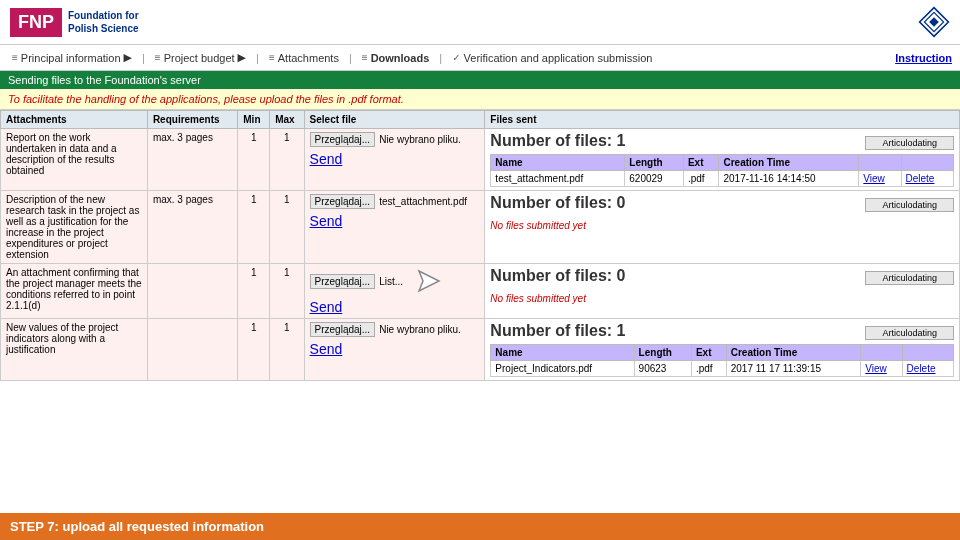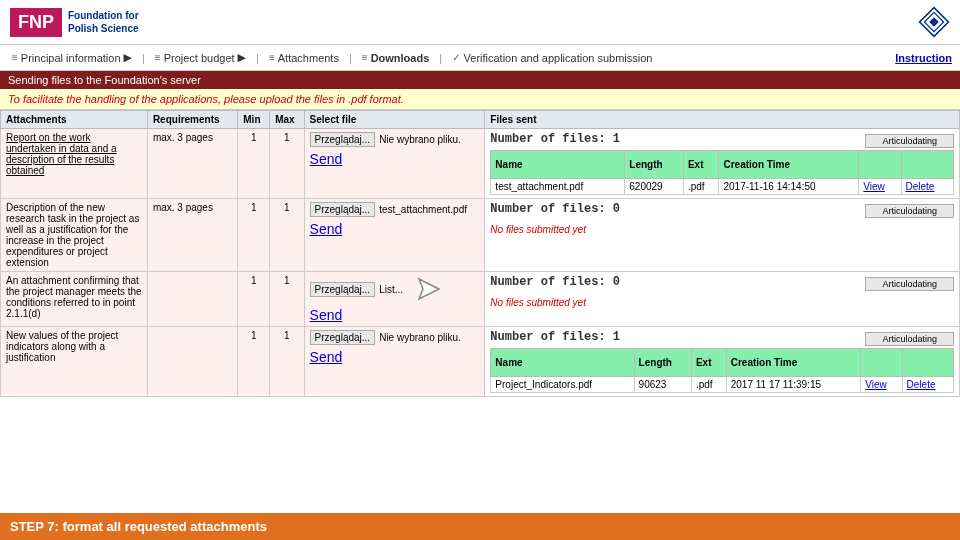--- a/index.html
+++ b/index.html
@@ -16,36 +16,36 @@
 
     
     .nav { display: flex; align-items: center; padding: 4px 8px; border-bottom: 1px solid #ccc; font-size: 11px; gap: 4px; }
     .nav-item { display: flex; align-items: center; gap: 3px; color: #333; cursor: pointer; padding: 2px 4px; }
     .nav-item .nav-icon { font-size: 10px; color: #666; }
     .nav-item.active { font-weight: bold; }
     .nav-separator { color: #999; margin: 0 2px; }
     .instruction-link { margin-left: auto; color: #00c; text-decoration: underline; cursor: pointer; font-weight: bold; }
 
     
-    .blue-banner { background: #7f1d1d; color: #fff; font-size: 11px; padding: 3px 8px; }
+    .blue-banner { background: #15803d; color: #fff; font-size: 11px; padding: 3px 8px; }
 
     
     .info-banner { background: #ffffd0; padding: 4px 8px; font-style: italic; font-size: 11px; color: #c00; border-bottom: 1px solid #ccc; }
 
     
     .main-table { width: 100%; border-collapse: collapse; font-size: 10px; }
     .main-table th { background: #e0e8f0; border: 1px solid #bbb; padding: 3px 5px; text-align: left; font-weight: bold; white-space: nowrap; }
     .main-table td { border: 1px solid #ccc; padding: 3px 5px; vertical-align: top; }
 
     .left-section { background: #fff0f0; }
     .right-section { background: #fff; }
 
-    .file-count { font-size: 12px; font-weight: bold; color: #333; margin-bottom: 4px; font-family: Liberation Mono, monospace; }
+    .file-count { font-size: 16px; font-weight: bold; color: #333; margin-bottom: 4px; }
     .inner-table { width: 100%; border-collapse: collapse; font-size: 10px; }
-    .inner-table th { background: #86efac; border: 1px solid #bbb; padding: 8px 4px; font-weight: bold; }
+    .inner-table th { background: #c4b5fd; border: 1px solid #bbb; padding: 2px 4px; font-weight: bold; }
     .inner-table td { border: 1px solid #ccc; padding: 2px 4px; }
 
     .no-files { font-style: italic; color: #c00; font-size: 10px; margin-top: 4px; }
 
     .send-link { color: #00c; text-decoration: underline; cursor: pointer; font-size: 14px; display: block; margin-top: 4px; }
 
     .btn-browse { font-size: 10px; padding: 1px 4px; background: #e8e8e8; border: 1px solid #aaa; cursor: pointer; white-space: nowrap; }
     .btn-action { font-size: 9px; padding: 1px 16px; background: #e8e8e8; border: 1px solid #aaa; cursor: pointer; white-space: nowrap; }
 
     .file-cell { display: flex; align-items: center; gap: 4px; flex-wrap: wrap; }
@@ -117,21 +117,21 @@
         <th>Requirements</th>
         <th>Min</th>
         <th>Max</th>
         <th style="width:160px;">Select file</th>
         <th colspan="2" style="width:420px;">Files sent</th>
       </tr>
     </thead>
     <tbody>
 
       <tr>
-        <td class="left-section" style="width:130px;font-size:10px;text-decoration:underline;">Report on the work undertaken in data and a description of the results obtained</td>
+        <td class="left-section" style="width:130px;font-size:10px;">Report on the work undertaken in data and a description of the results obtained</td>
         <td class="left-section" style="width:80px;">max. 3 pages</td>
         <td class="left-section" style="width:22px;text-align:center;">1</td>
         <td class="left-section" style="width:22px;text-align:center;">1</td>
         <td class="left-section" style="width:160px;">
           <div class="file-cell">
             <button class="btn-browse">Przeglądaj...</button>
             <span>Nie wybrano pliku.</span>
           </div>
           <a class="send-link">Send</a>
         </td>
@@ -248,14 +248,14 @@
             </tr>
           </tbody>
             </table>
         </td>
       </tr>
     </tbody>
   </table>
 </div>
 
 <div class="footer">
-  <span>STEP 7: format all requested attachments</span>
+  <span>STEP 7: upload all requested information</span>
 </div>
 
 </body></html>

